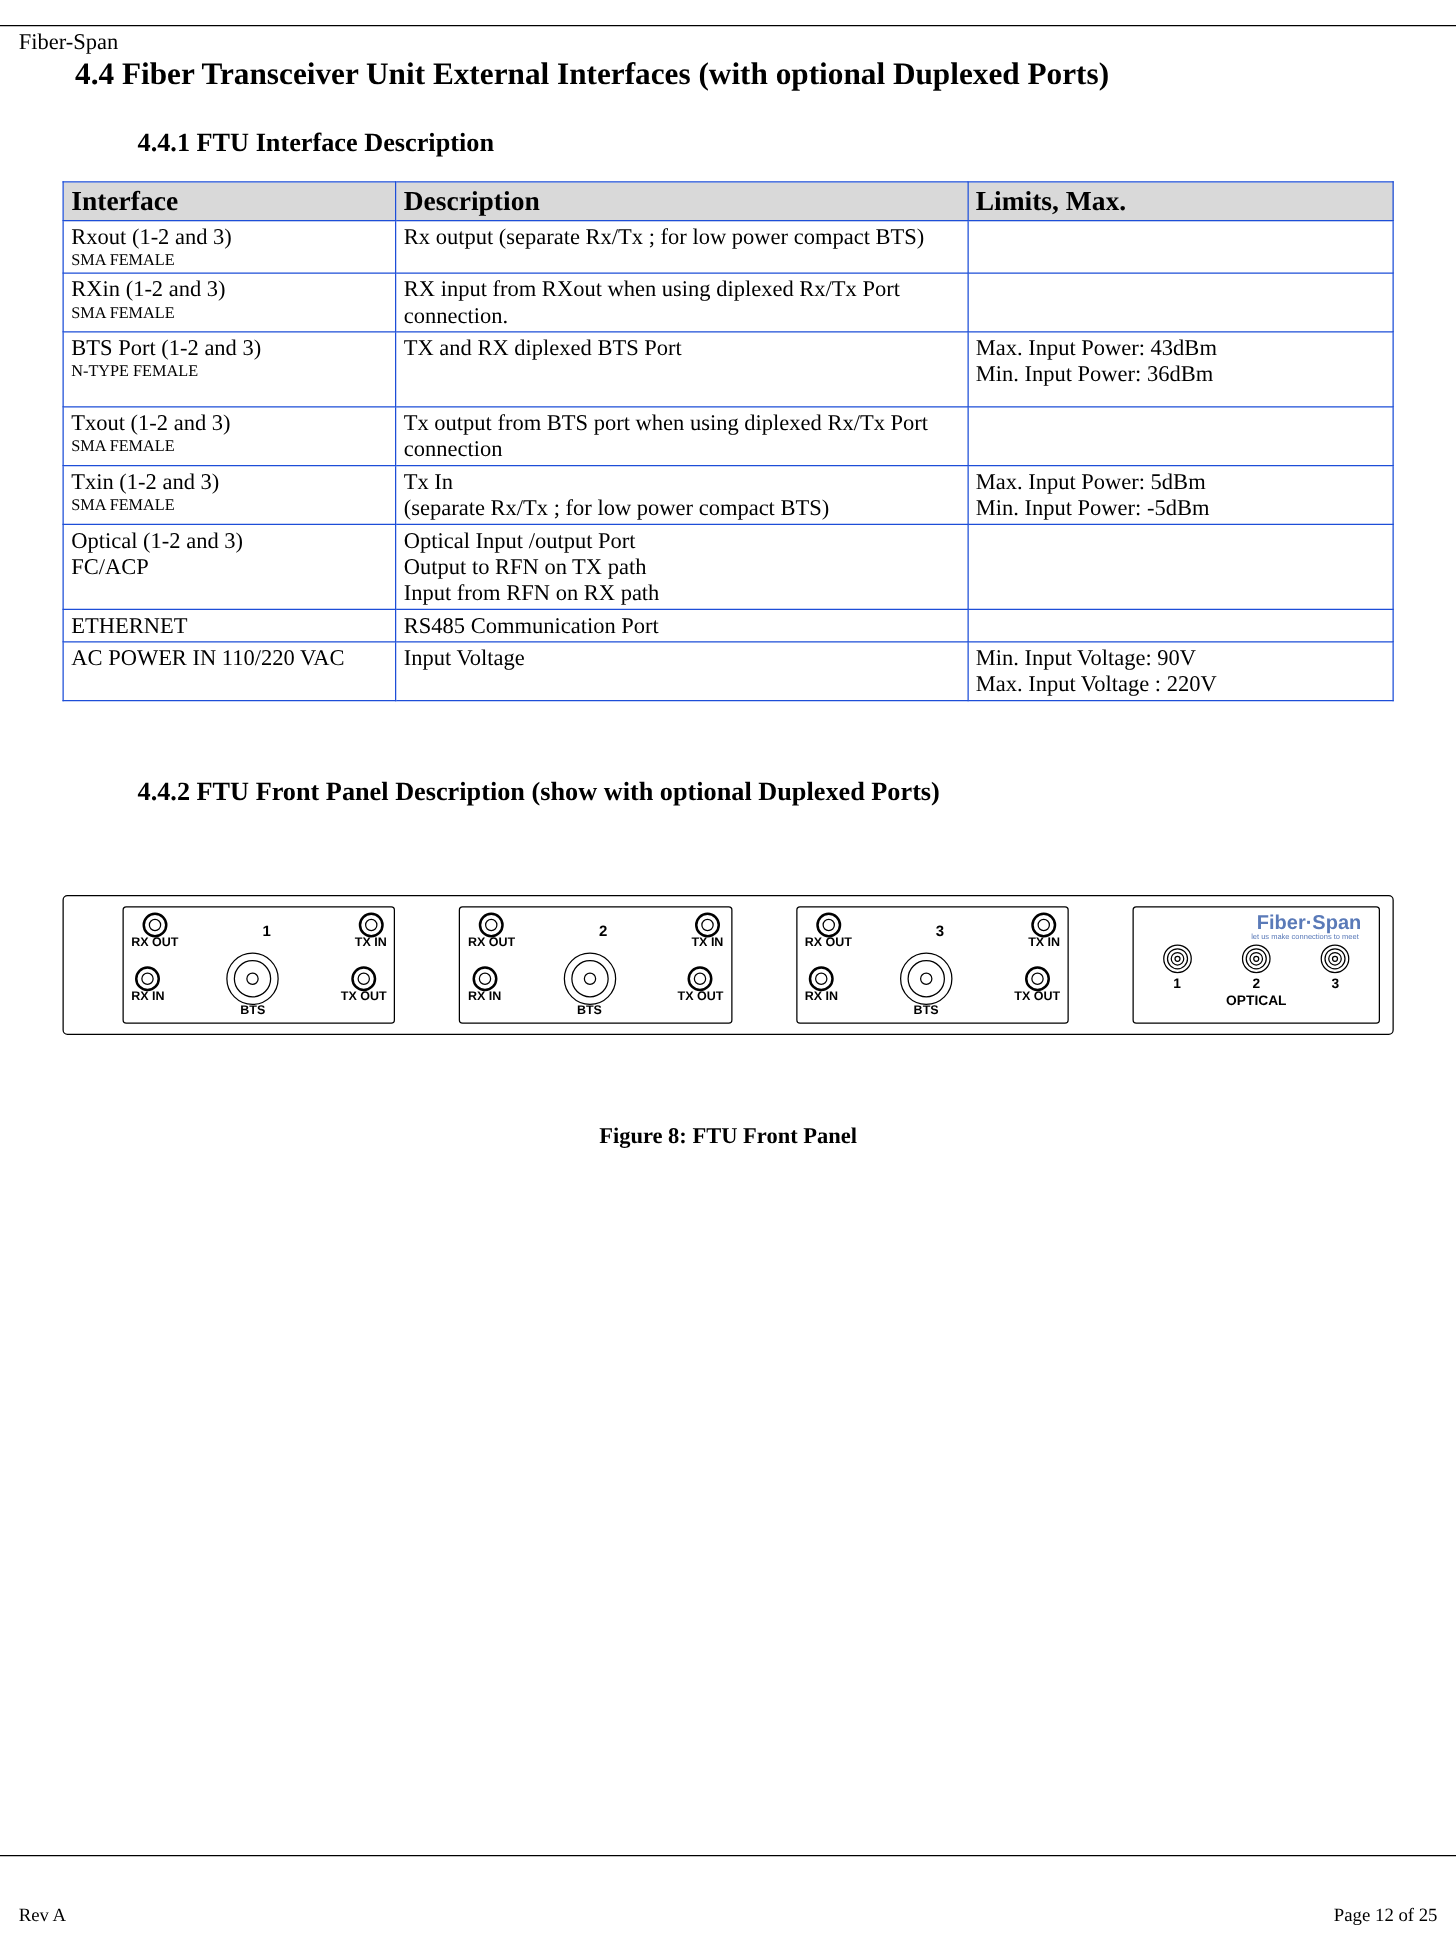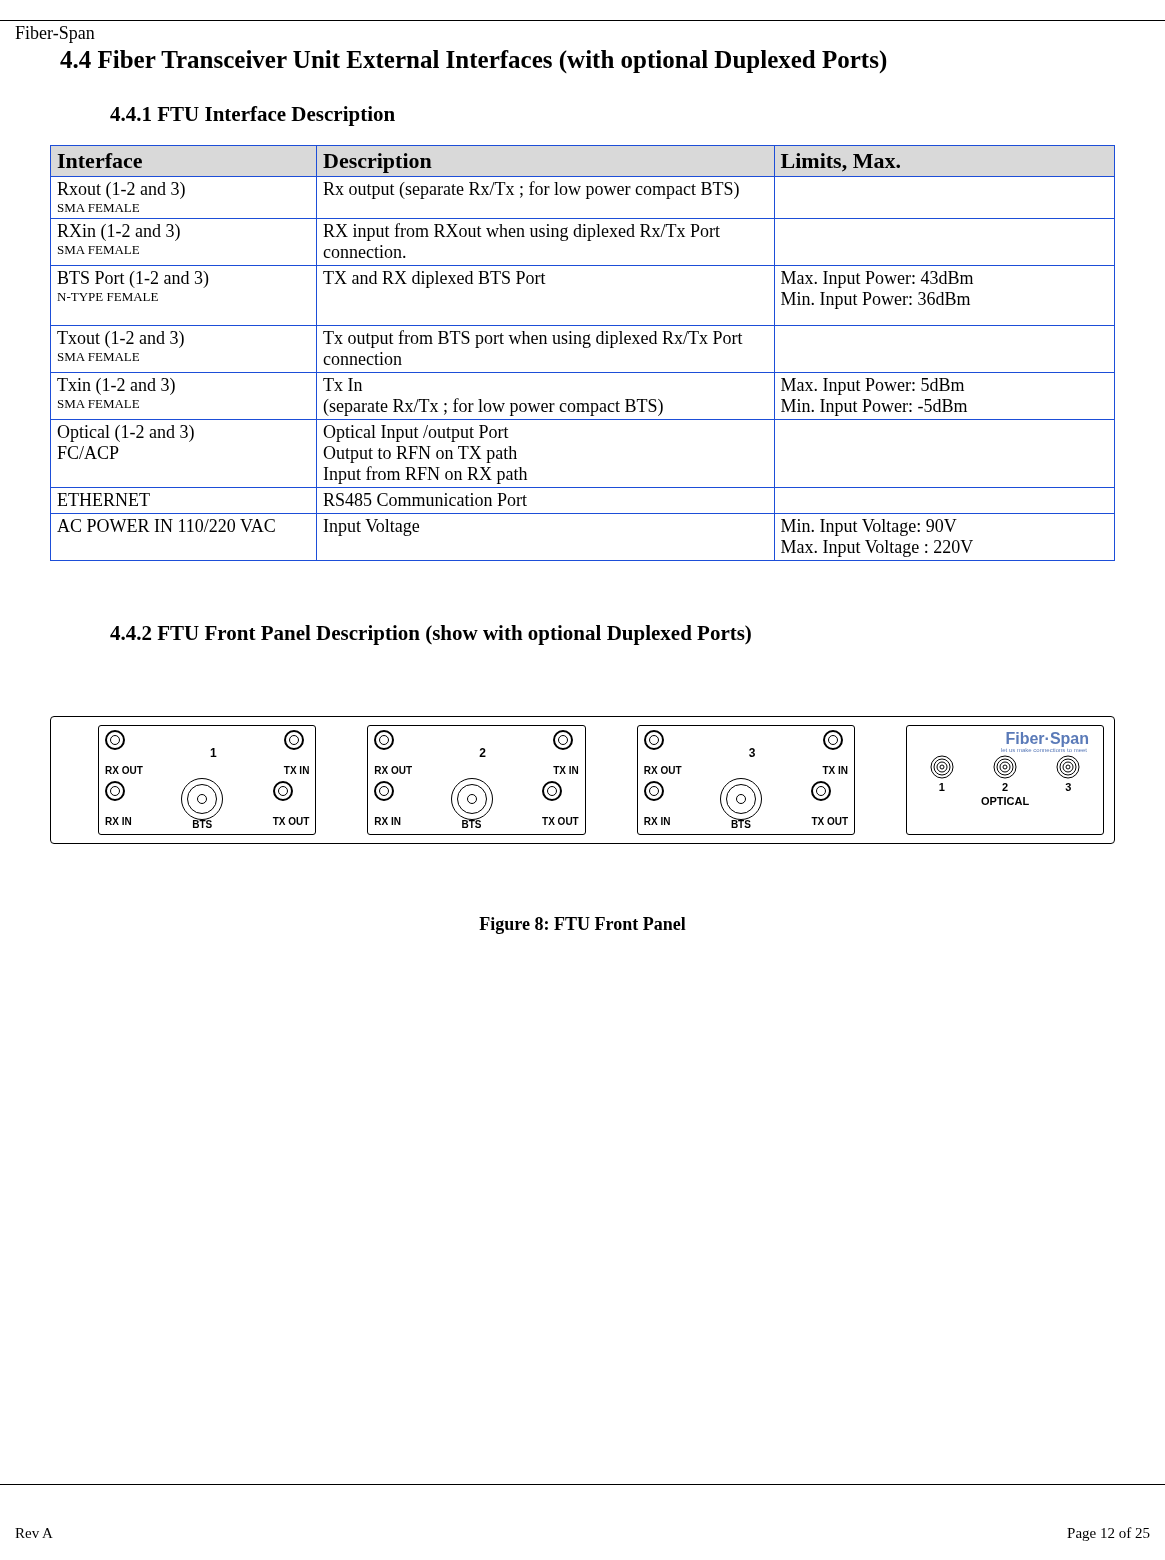--- a/index.html
+++ b/index.html
@@ -84,22 +84,22 @@
   }
   .module-row {
     display: flex;
     align-items: center;
     justify-content: space-between;
     gap: 4px;
   }
   .port-group {
     display: flex;
     flex-direction: column;
-    align-items: flex-start;
-    gap: 16px;
+    align-items: center;
+    gap: 0;
   }
   .bts-group {
     display: flex;
     flex-direction: column;
     align-items: center;
     flex: 1;
   }
   .port-circle {
     border: 2px solid #000;
     border-radius: 50%;

